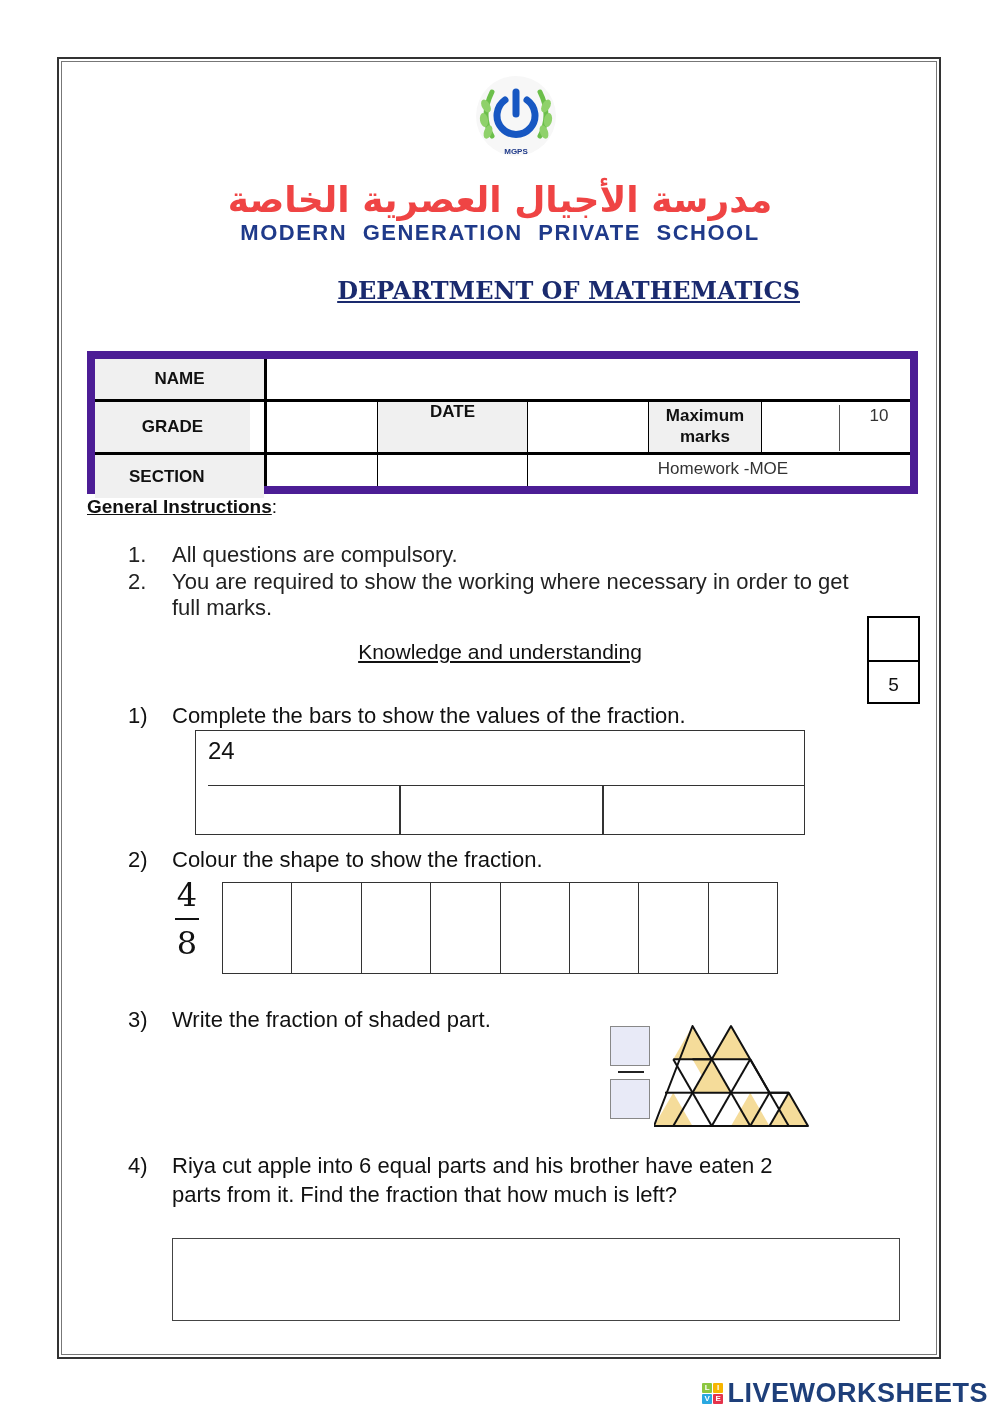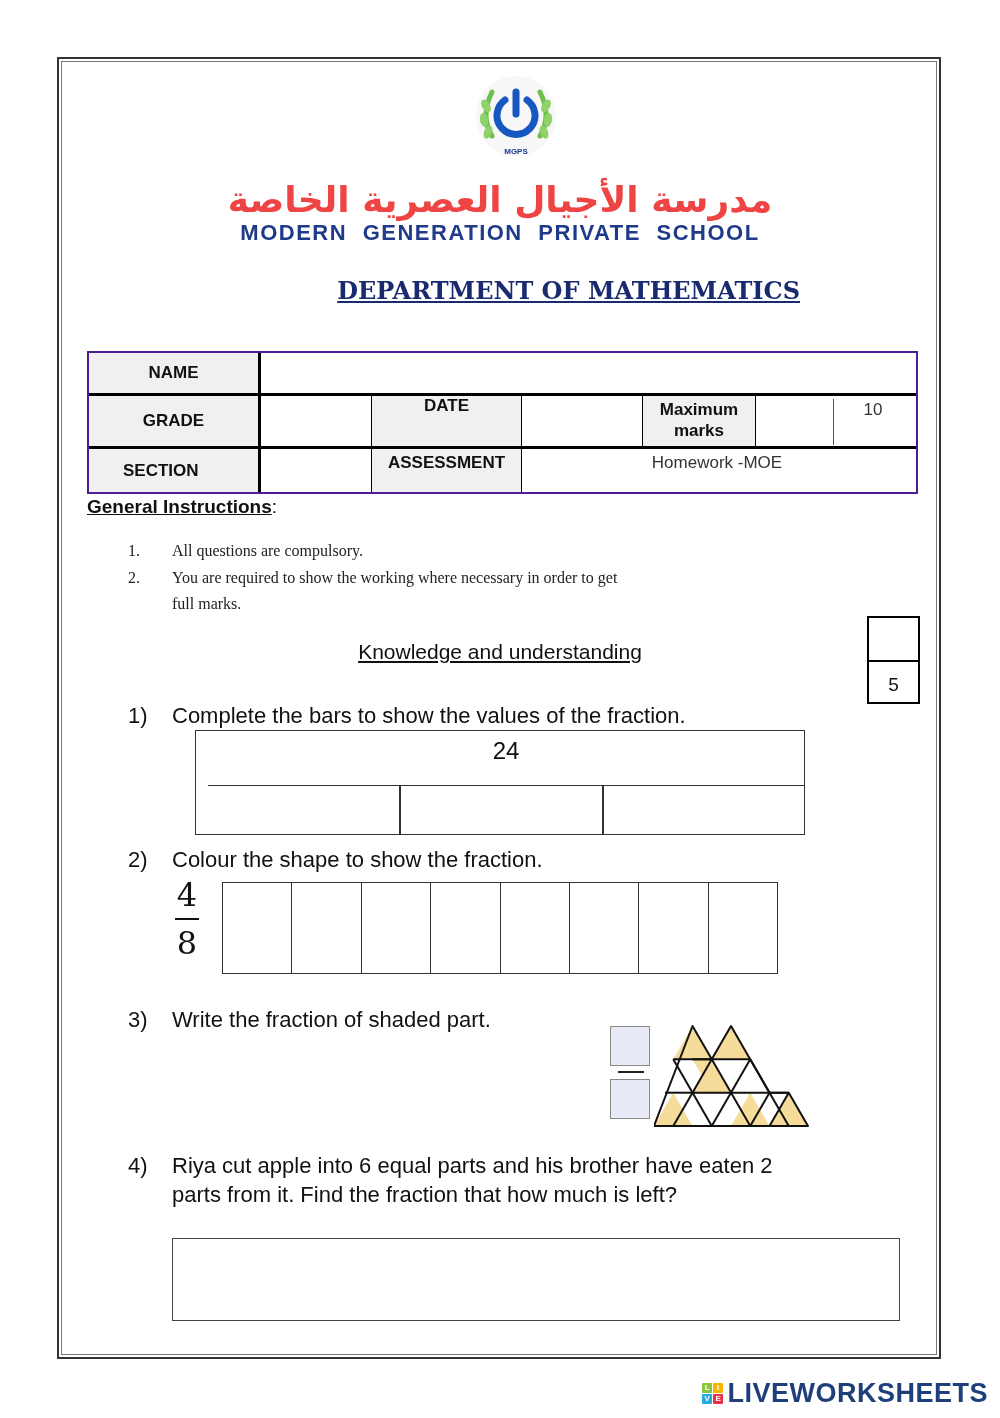--- a/index.html
+++ b/index.html
@@ -18,51 +18,51 @@
                font-weight: bold; color: #ef4444; direction: rtl; line-height: 44px;
                font-family: "DejaVu Sans", sans-serif; }
   .school-en { left: 200px; top: 220px; width: 600px; text-align: center; font-size: 22px;
                font-weight: bold; color: #1f3a8a; letter-spacing: 1.5px; word-spacing: 8px;
                font-family: "Liberation Sans", sans-serif; }
   .dept { left: 200px; top: 276px; width: 600px; text-align: right; font-size: 24px;
           font-weight: bold; color: #1a2a6e; text-decoration: underline;
           font-family: "DejaVu Serif", serif; letter-spacing: 0px; }
 
   
-  .info { left: 87px; top: 351px; width: 831px; height: 143px; border: 2px solid #4c1d95;
+  .info { left: 87px; top: 351px; width: 831px; height: 143px; border: 8px solid #4c1d95;
           box-sizing: border-box; }
   .cell { position: absolute; box-sizing: border-box; font-family: "Liberation Sans", sans-serif;
           font-size: 17px; }
   .lab { background: #f0f0f0; font-weight: bold; text-align: center; }
   .hline { position: absolute; background: #000; }
   .vline { position: absolute; background: #000; }
 
   .gi-title { left: 87px; top: 496px; font-family: "Liberation Sans", sans-serif;
               font-size: 19px; font-weight: bold; }
   .gi-title u { text-decoration: underline; }
-  .instr { left: 128px; font-family: Liberation Serif, serif; font-size: 16px; color: #222; }
+  .instr { left: 128px; font-family: Liberation Sans, sans-serif; font-size: 22px; color: #222; }
   .instr .num { display: inline-block; width: 44px; }
 
   .section-title { left: 200px; top: 640px; width: 600px; text-align: center;
                    font-family: "Liberation Sans", sans-serif; font-size: 21px; font-weight: normal;
                    text-decoration: underline; }
   .marks-box { left: 867px; top: 616px; width: 53px; height: 88px; border: 2px solid #000;
                box-sizing: border-box; }
   .marks-box .mid { position: absolute; left: 0; right: 0; top: 42px; height: 2px; background:#000; }
   .marks-box .val { position: absolute; left: 0; right: 0; top: 56px; text-align: center;
                     font-size: 19px; font-family: "Liberation Sans", sans-serif; }
 
   .q { font-family: "Liberation Sans", sans-serif; font-size: 22px; color: #111; }
   .q .qn { position: absolute; left: 0; }
   .q .qt { position: absolute; left: 44px; white-space: nowrap; }
 
   .bar-model { left: 195px; top: 730px; width: 610px; height: 105px; border: 1.5px solid #333;
                box-sizing: border-box; }
   .bar-model .top { position: absolute; left: 12px; right: 0; top: 0; height: 54px;
-                    border-bottom: 1.5px solid #333; text-align: center; font-size: 24px;
+                    border-bottom: 1.5px solid #333; font-size: 24px;
                     font-family: "Liberation Sans", sans-serif; line-height: 40px; }
   .bar-model .seg { position: absolute; top: 55px; bottom: 0; width: 1.5px; background: #333; }
 
   .frac { left: 172px; top: 876px; width: 30px; text-align: center;
           font-family: "DejaVu Serif", serif; font-size: 32px; line-height: 38px; }
   .frac .bar { height: 2px; background: #111; margin: 4px 3px; }
   .strip { left: 222px; top: 882px; width: 556px; height: 92px; border: 1.5px solid #333;
            box-sizing: border-box; display: flex; }
   .strip .part { flex: 1; border-right: 1.5px solid #333; }
   .strip .part:last-child { border-right: none; }
@@ -109,34 +109,33 @@
 
 <div class="abs school-ar">مدرسة الأجيال العصرية الخاصة</div>
 <div class="abs school-en">MODERN GENERATION PRIVATE SCHOOL</div>
 <div class="abs dept">DEPARTMENT OF MATHEMATICS</div>
 
 <div class="abs info">
 
   <div class="cell lab" style="left:0;top:0;width:169px;height:40px;line-height:40px;">NAME</div>
   <div class="cell" style="left:172px;top:0;width:651px;height:40px;"></div>
 
-  <div class="cell lab" style="left:0;top:43px;width:169px;height:50px;line-height:50px;">GRADE</div>
+  <div class="cell lab" style="left:0;top:43px;width:155px;height:50px;line-height:50px;">GRADE</div>
   <div class="cell" style="left:172px;top:43px;width:110px;height:50px;"></div>
   <div class="cell lab" style="left:283px;top:43px;width:149px;height:50px;padding-top:0;">DATE</div>
   <div class="cell" style="left:433px;top:43px;width:120px;height:50px;"></div>
   <div class="cell lab" style="left:554px;top:43px;width:112px;height:50px;padding-top:3px;line-height:21px;">
     <div>Maximum</div>
     <div>marks</div>
   </div>
   <div class="cell" style="left:667px;top:43px;width:77px;height:50px;"></div>
   <div class="cell" style="left:745px;top:43px;width:78px;height:60px;text-align:center;padding-top:4px;color:#333;">10</div>
 
   <div class="cell lab" style="left:0;top:96px;width:169px;height:43px;line-height:43px;text-align:left;padding-left:34px;">SECTION</div>
   <div class="cell" style="left:172px;top:96px;width:110px;height:43px;"></div>
-  <div class="cell lab" style="left:283px;top:96px;width:149px;height:43px;padding-top:4px;">ASSESSMENT</div>
   <div class="cell" style="left:433px;top:96px;width:390px;height:43px;text-align:center;padding-top:4px;color:#333;">Homework -MOE</div>
 
   <div class="hline" style="left:0;right:0;top:40px;height:3px;"></div>
   <div class="hline" style="left:0;right:0;top:93px;height:3px;"></div>
   <div class="vline" style="left:169px;top:0;bottom:0;width:3px;"></div>
   <div class="vline" style="left:282px;top:43px;bottom:0;width:1px;"></div>
   <div class="vline" style="left:432px;top:43px;bottom:0;width:1px;"></div>
   <div class="vline" style="left:553px;top:43px;height:50px;width:1px;"></div>
   <div class="vline" style="left:666px;top:43px;height:50px;width:1px;"></div>
   <div class="vline" style="left:744px;top:46px;height:46px;width:1px;background:#555;"></div>

